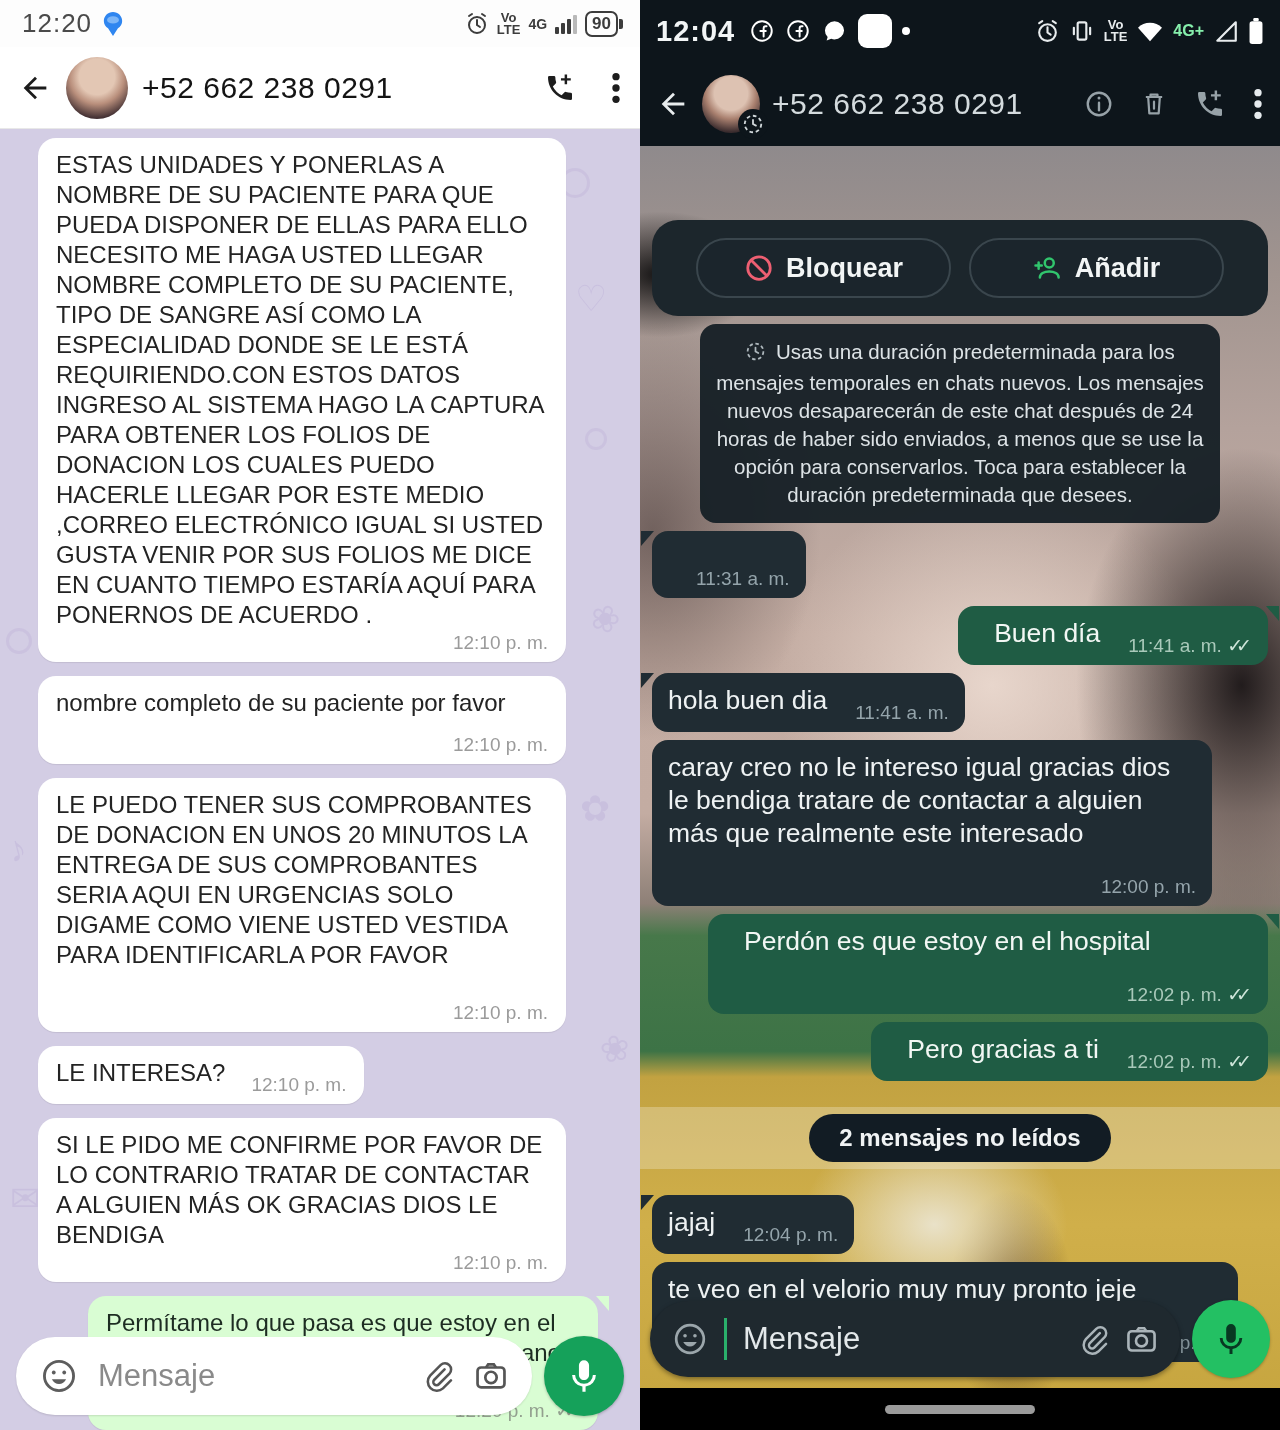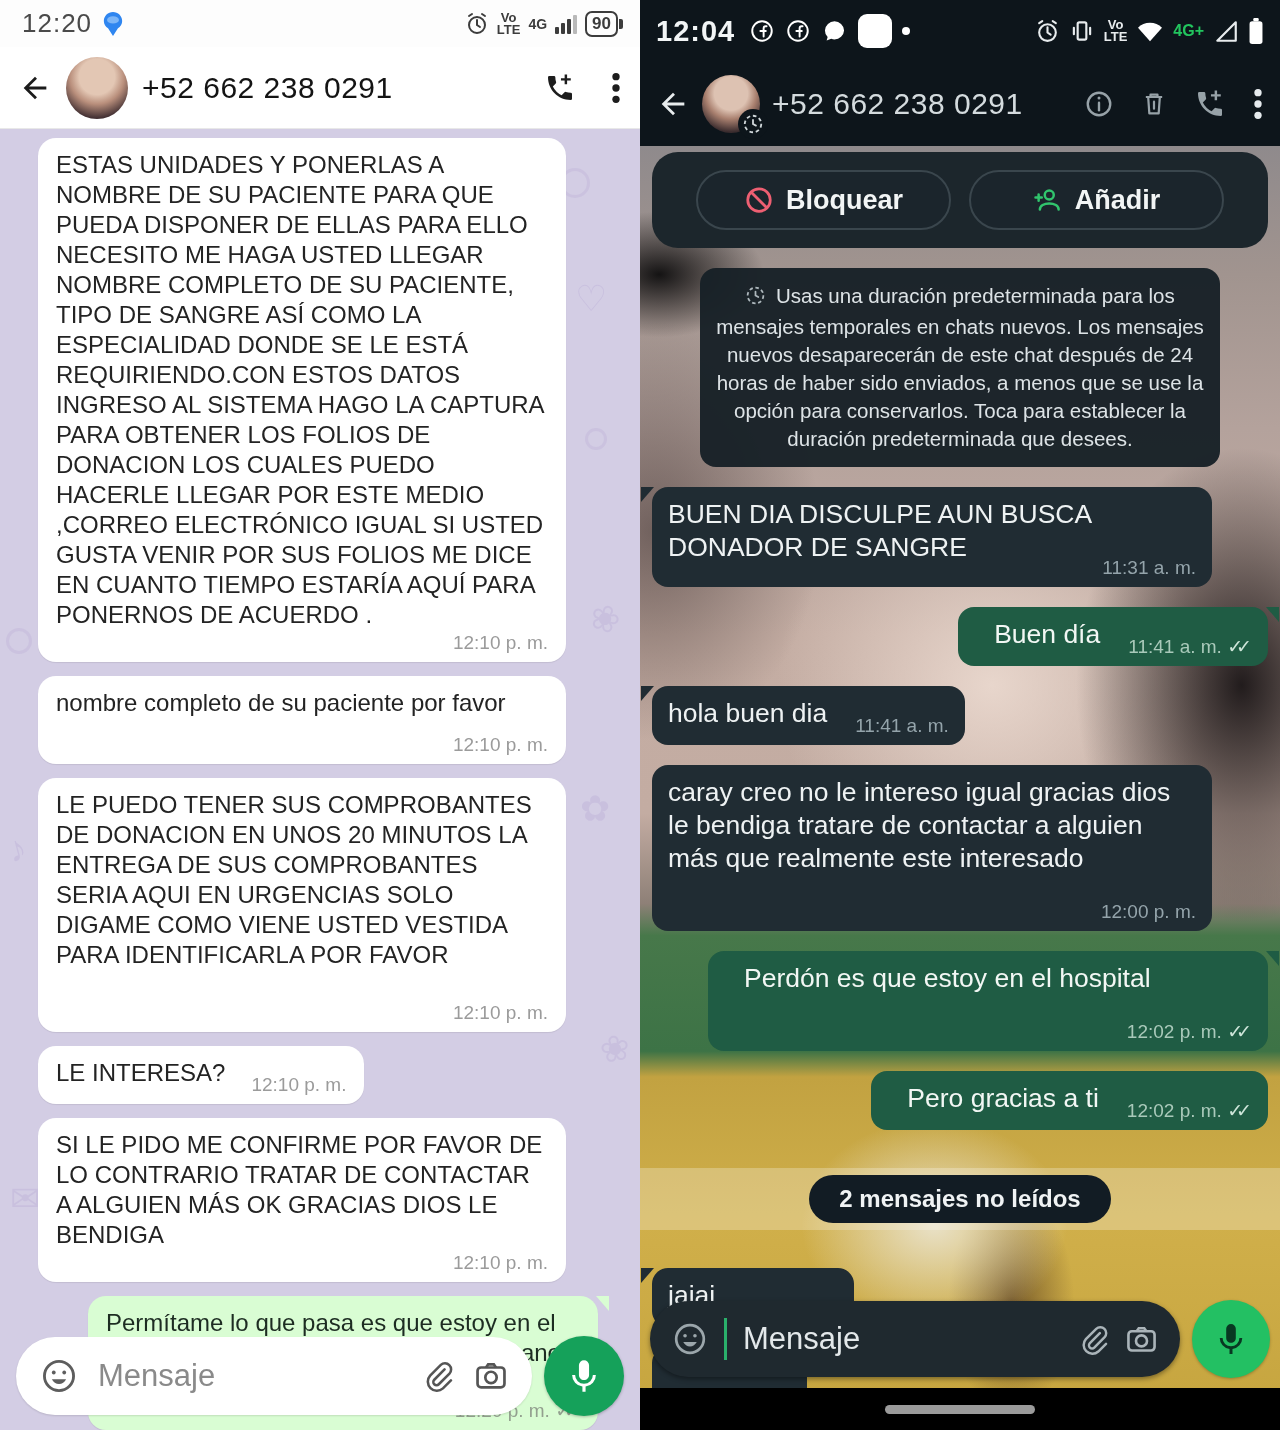--- a/index.html
+++ b/index.html
@@ -42,40 +42,41 @@
   .l-pill { flex:1; height:78px; background:#ffffff; border-radius:44px; display:flex; align-items:center; padding:0 24px; gap:20px; box-shadow:0 1px 2px rgba(0,0,0,.12); color:#5d5d5d; }
   .l-pill .ph { font-size:31px; color:#8a8a8a; flex:1; }
   .micbtn { width:80px; height:80px; border-radius:50%; background:#15a15a; display:flex; align-items:center; justify-content:center; box-shadow:0 1px 3px rgba(0,0,0,.25); flex:0 0 auto; }
 
   
   .rp { background:#0d151b; }
   .r-status { height:62px; background:#0d151b; display:flex; align-items:center; padding:0 16px; color:#f2f5f6; gap:10px; }
   .r-status .time { font-size:29px; font-weight:bold; letter-spacing:1px; margin-right:4px; }
   .r-sright { margin-left:auto; display:flex; align-items:center; gap:9px; color:#e8ecee; }
   .r-sright .volte{ color:#e8ecee; }
-  .fourg { font-size:16px; font-weight:bold; color:#22c55e; }
+  .fourg { font-size:16px; font-weight:bold; color:#86efac; }
   .dot { width:8px; height:8px; border-radius:50%; background:#fff; }
   .sq { width:34px; height:34px; border-radius:9px; background:#fff; }
 
   .r-header { height:84px; background:#0d151b; display:flex; align-items:center; padding:0 16px; gap:12px; }
   .r-avatar { width:58px; height:58px; border-radius:50%; background:radial-gradient(circle at 50% 32%, #ddc2b2 0 34%, #a9806f 52%, #3c2d2f 78%, #1d181a 100%); position:relative; flex:0 0 auto; }
   .timerbadge { position:absolute; right:-8px; bottom:-6px; width:30px; height:30px; border-radius:50%; background:#0d151b; display:flex; align-items:center; justify-content:center; color:#cfd6d9; }
   .r-title { font-size:30px; color:#d4dbde; letter-spacing:.5px; white-space:nowrap; }
   .r-hicons { margin-left:auto; display:flex; align-items:center; gap:26px; color:#97a2a8; }
   .r-hicons .menu { color:#e6ebee; }
 
-  .r-chat { flex:1; position:relative; overflow:hidden; padding:6px 12px 0 12px; display:flex; flex-direction:column; gap:20px;
+  .r-chat { flex:1; position:relative; overflow:hidden; padding:6px 12px 0 12px; display:flex; flex-direction:column; gap:8px;
     background:
       radial-gradient(ellipse 150px 90px at 3% 10%, rgba(5,5,6,.9), rgba(5,5,6,0) 70%),
       radial-gradient(ellipse 230px 330px at 94% 42%, rgba(16,12,14,.9), rgba(16,12,14,0) 72%),
       radial-gradient(ellipse 240px 300px at 2% 30%, rgba(52,40,40,.55), rgba(52,40,40,0) 70%),
       radial-gradient(ellipse 300px 280px at 55% 42%, rgba(238,221,211,.85), rgba(238,221,211,0) 72%),
       radial-gradient(ellipse 190px 150px at 46% 84%, rgba(236,231,214,.9), rgba(236,231,214,0) 70%),
       radial-gradient(ellipse 90px 160px at 58% 90%, rgba(74,48,28,.65), rgba(74,48,28,0) 70%),
       linear-gradient(180deg,#8f8a8c 0%,#a1948f 10%,#b4a29c 22%,#c4ada3 38%,#c3aca2 52%,#8e8077 59%,#47784a 61.5%,#3d7346 70.5%,#c2a241 72.5%,#d0af4a 84%,#c5a43e 100%);
+    justify-content: center;
   }
   .panel { background:#1c262c; border-radius:26px; padding:18px 22px; display:flex; gap:18px; justify-content:center; }
   .actbtn { flex:1; max-width:255px; height:60px; border:2px solid #3a464d; border-radius:34px; background:rgba(28,38,44,.4); display:flex; align-items:center; justify-content:center; gap:12px; color:#f2f5f5; font-size:27px; font-weight:bold; }
   .blockicon { color:#ee5f72; } .addicon { color:#31c56d; }
 
   .sysmsg { align-self:center; max-width:520px; background:rgba(23,32,38,.96); border-radius:16px; padding:14px 16px; color:#dde3e6; font-size:20.5px; line-height:28px; text-align:center; }
   .sysmsg .ticon { color:#aeb8bd; margin-right:4px; vertical-align:-3px; }
 
   .rb { border-radius:16px; padding:11px 16px; font-size:26.5px; line-height:33px; color:#eef2f3; position:relative; max-width:560px; width:fit-content; }
   .rin { background:#202c33; align-self:flex-start; }
@@ -365,21 +366,20 @@
     <div class="sysmsg">
       <span class="ticon">
         <svg width="21" height="21" viewBox="0 0 24 24" fill="none" stroke="#aeb8bd" stroke-width="2" style="display:inline">
             <circle cx="12" cy="12" r="9" stroke-dasharray="4 3"></circle>
             <path d="M12 7.5V12l3.2 1.8" stroke-linecap="round"></path>
           </svg>
       </span><span>Usas una duración predeterminada para los mensajes temporales en chats nuevos. Los mensajes nuevos desaparecerán de este chat después de 24 horas de haber sido enviados, a menos que se use la opción para conservarlos. Toca para establecer la duración predeterminada que desees.</span>
     </div>
 
     <div class="rb rin tail">
-      <span>BUEN DIA DISCULPE AUN BUSCA DONADOR DE SANGRE</span>
       <span class="t">11:31 a. m.</span>
     </div>
 
     <div class="rb rout tail inline">
       <span>Buen día</span>
       <span class="t"><span>11:41 a. m.</span> <span class="ticks" style="color:#cfe6da">✓✓</span></span>
     </div>
 
     <div class="rb rin tail inline">
       <span>hola buen dia</span>
@@ -404,20 +404,21 @@
     <div class="unreadband">
       <span class="unreadpill">2 mensajes no leídos</span>
     </div>
 
     <div class="rb rin tail inline">
       <span>jajaj</span>
       <span class="t">12:04 p. m.</span>
     </div>
 
     <div class="rb rin" style="max-width:586px">
+      <span>te veo en el velorio muy muy pronto jeje</span>
       <span class="t faded">12:04 p. m.</span>
     </div>
 
     <div class="r-composer">
       <div class="r-pill">
         <span>
           <svg width="36" height="36" viewBox="0 0 24 24" fill="none" stroke="#9ba6ab" stroke-width="1.8">
               <circle cx="12" cy="12" r="9.2"></circle>
               <circle cx="8.7" cy="9.8" r="1.2" fill="#9ba6ab" stroke="none"></circle>
               <circle cx="15.3" cy="9.8" r="1.2" fill="#9ba6ab" stroke="none"></circle>

